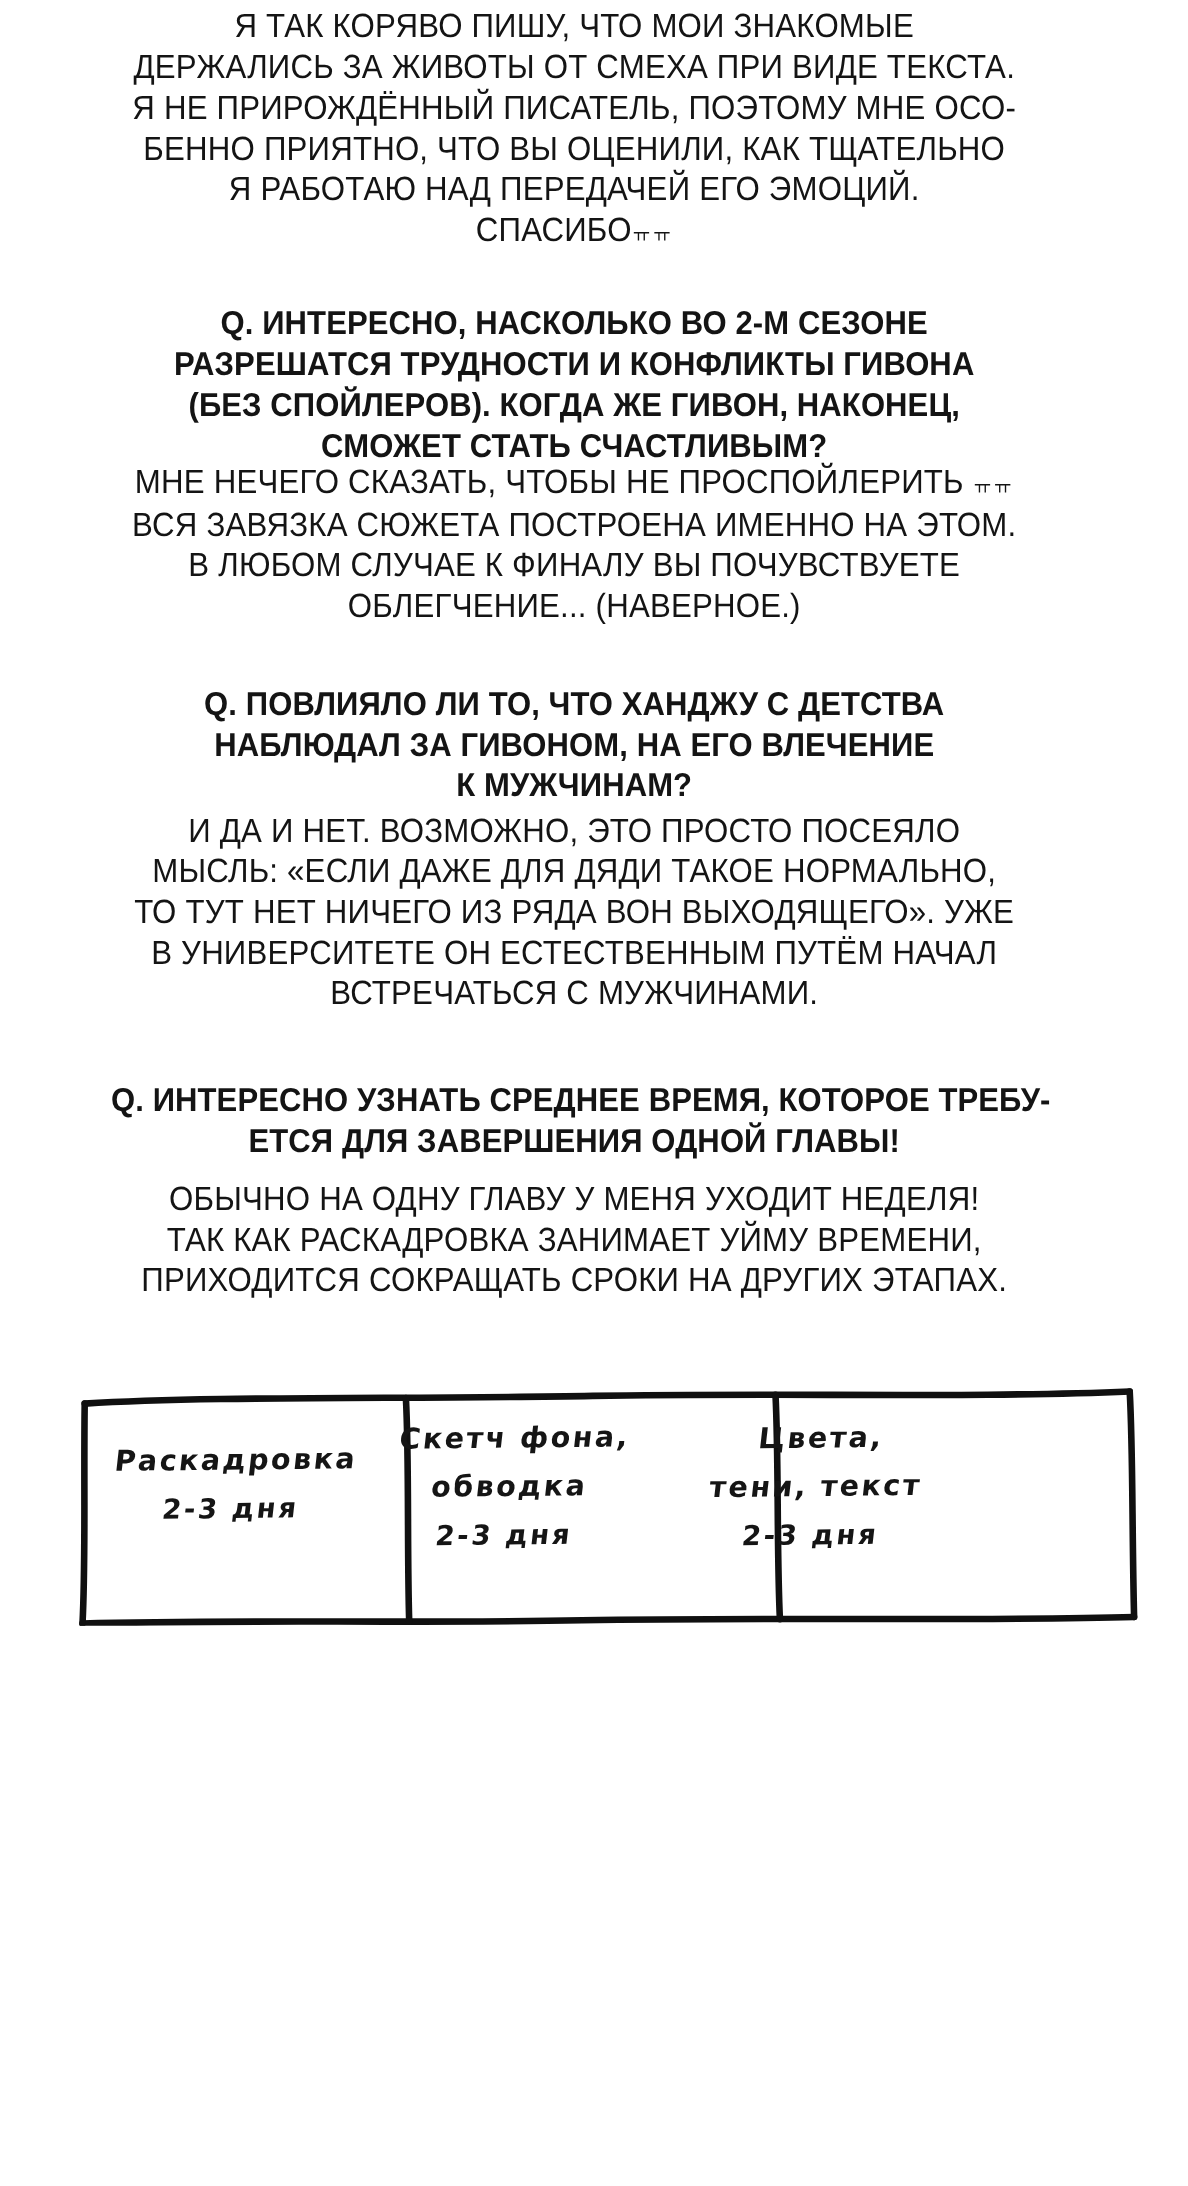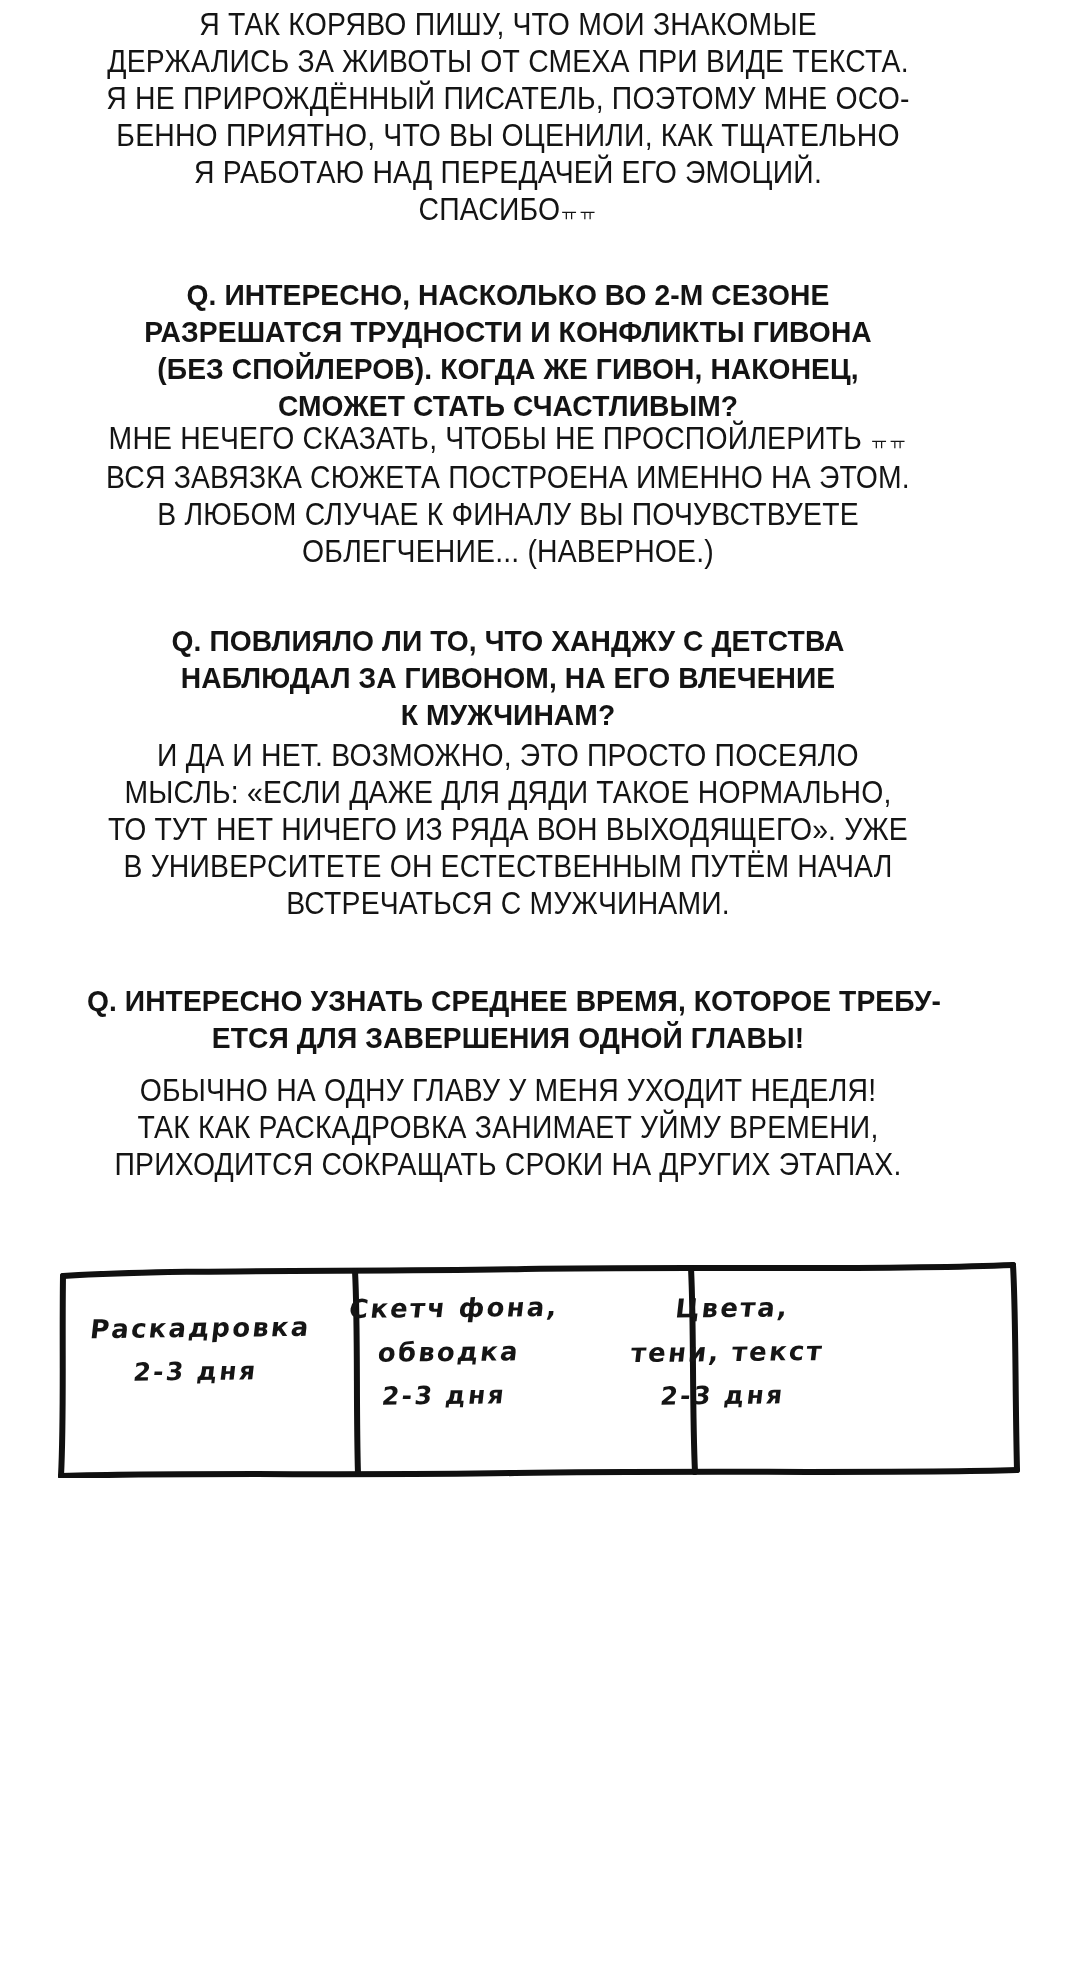--- a/index.html
+++ b/index.html
@@ -15,20 +15,21 @@
     color: #1a1a1a;
     overflow: hidden;
   }
 
   .page {
     width: 1016px;
     height: 1987px;
     position: relative;
     box-sizing: border-box;
     padding: 0 60px;
+    margin-left: 14px;
   }
 
   
   .para {
     text-align: center;
     font-stretch: condensed;
     text-transform: uppercase;
     color: #141414;
   }
 

